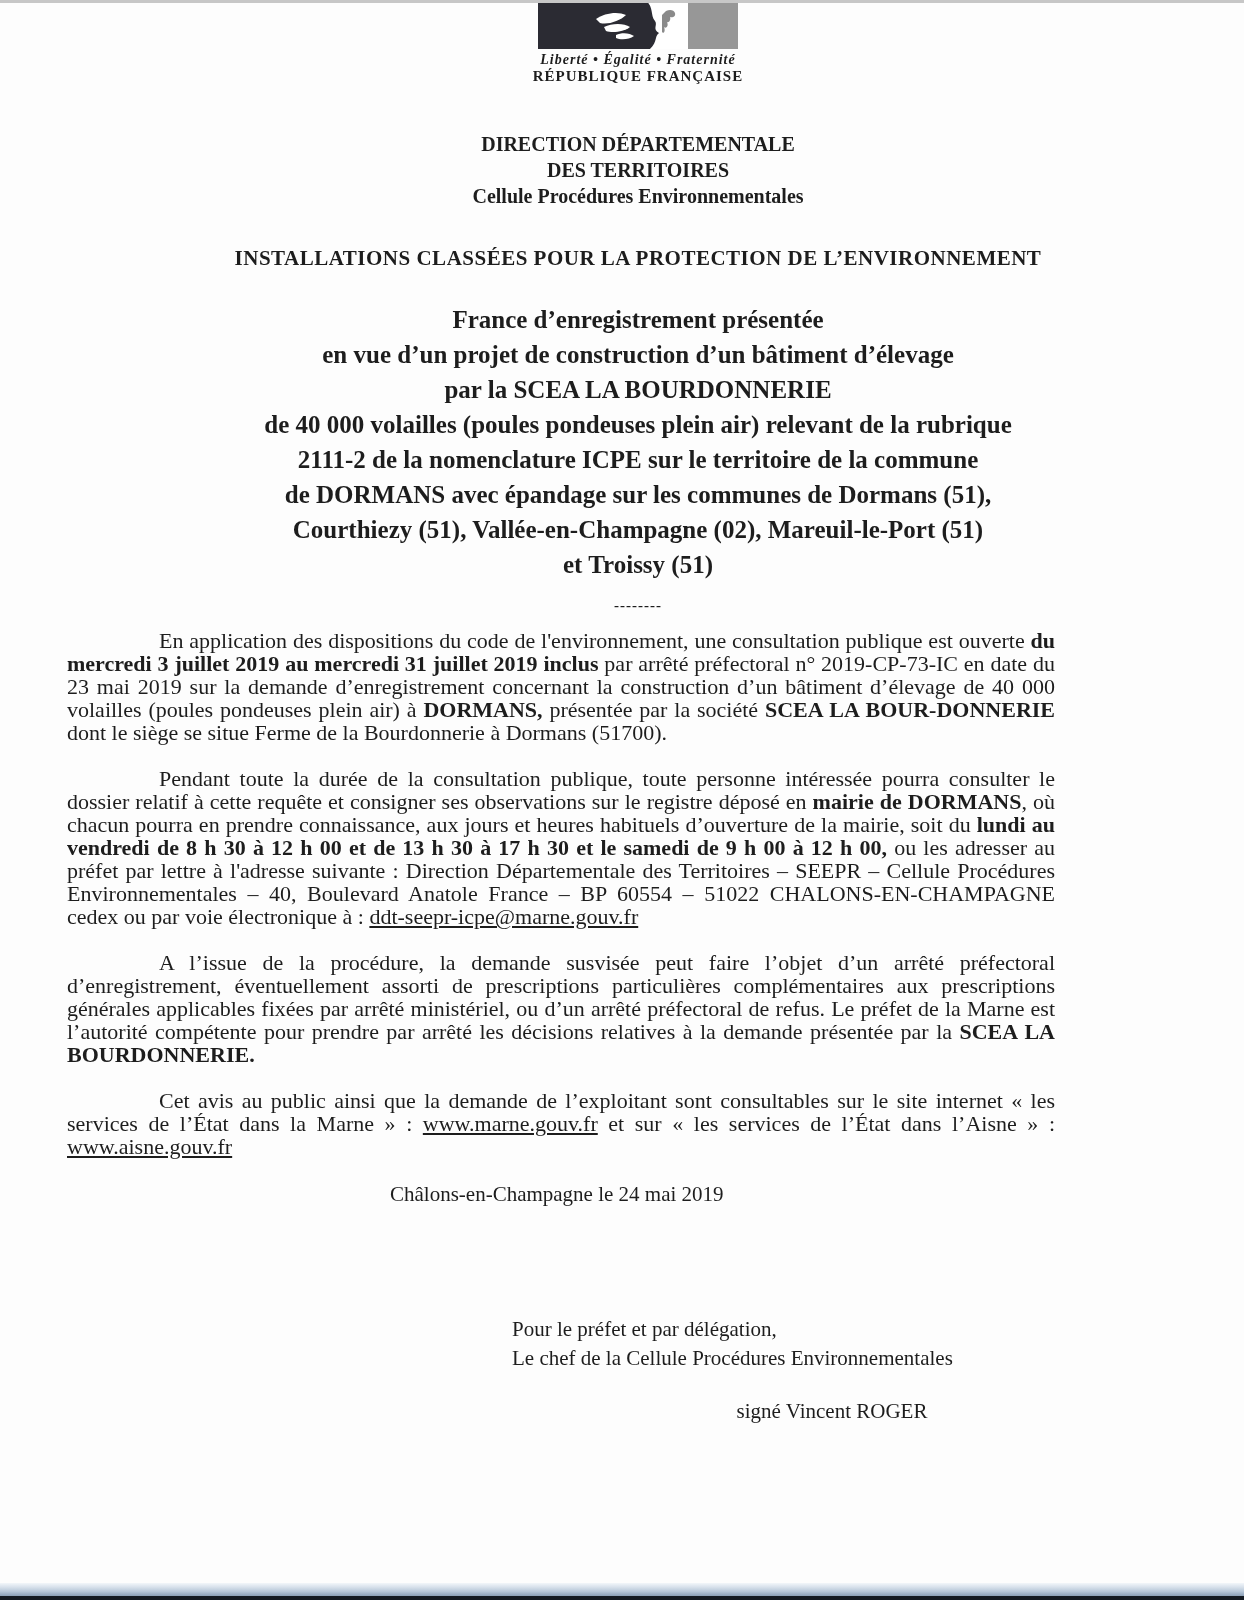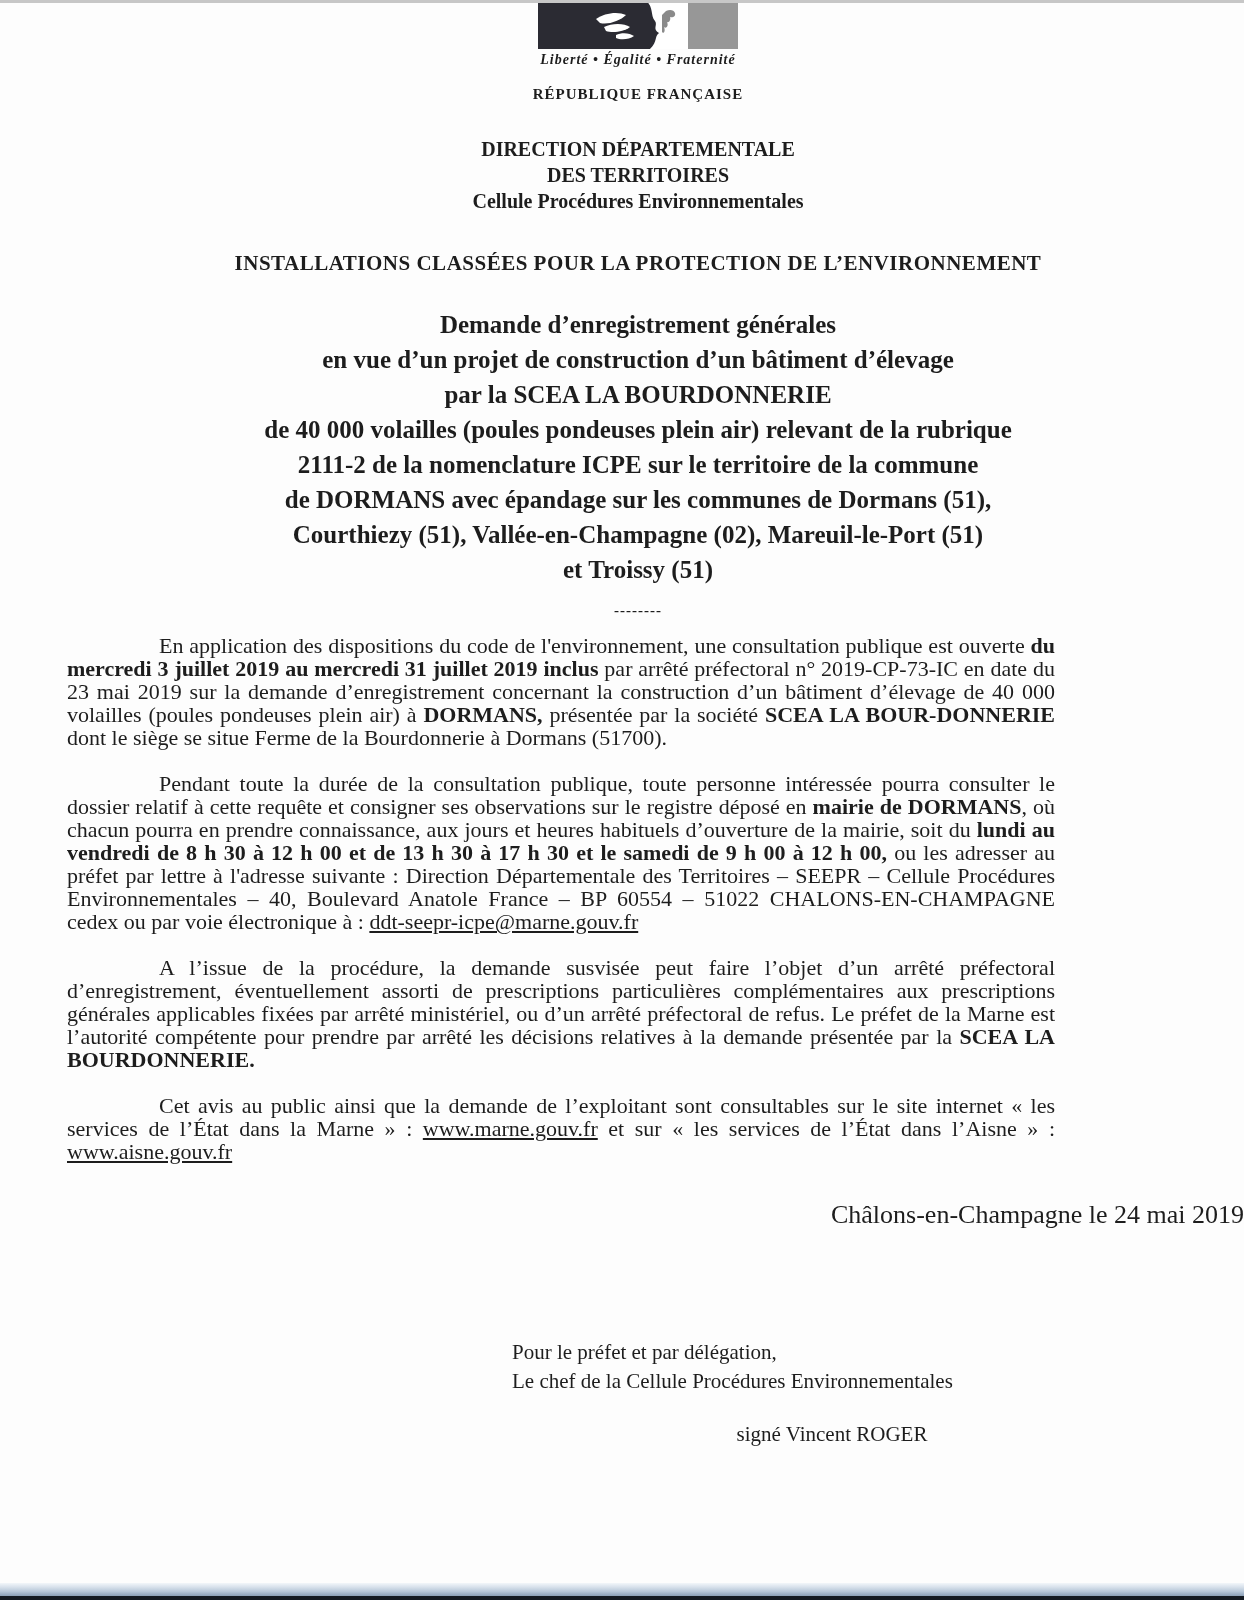--- a/index.html
+++ b/index.html
@@ -15,45 +15,45 @@
     position:absolute; top:0; left:0; right:0; height:3px;
     background:#c7c7c7;
   }
   .centered { text-align:center; }
   .header-stack { padding-top:1px; padding-left:32px; }
 
   .logo-wrap { display:flex; justify-content:center; }
   .logo-wrap svg { display:block; }
 
   .motto { font-size:14px; font-weight:bold; font-style:italic; letter-spacing:1px; margin-top:3px; }
-  .republique { font-size:15px; font-weight:bold; letter-spacing:1px; margin-top:18px; }
+  .republique { font-size:15px; font-weight:bold; letter-spacing:1px; margin-top:0; }
   .prefet { font-size:22px; font-weight:bold; letter-spacing:1.5px; margin-top:7px; }
 
-  .direction-block { margin-top:33px; font-weight:bold; font-size:20px; line-height:26px; }
+  .direction-block { margin-top:46px; font-weight:bold; font-size:20px; line-height:26px; }
   .icpe-heading { margin-top:37px; font-weight:bold; font-size:21px; letter-spacing:0.5px; }
 
   .main-title { margin-top:31px; font-weight:bold; font-size:38px; letter-spacing:1px; }
 
   .subtitle-block { margin-top:31px; font-weight:bold; font-size:25px; line-height:35px; }
 
   .separator { margin-top:15px; font-weight:bold; font-size:15px; letter-spacing:1px; }
 
   .body-para {
     margin:0 0 23px 67px;
     width:988px;
     font-size:22px;
     line-height:23px;
     text-align:justify;
     text-indent:92px;
   }
   .body-para:first-of-type { margin-top:15px; }
   .bold { font-weight:bold; }
   .underline { text-decoration:underline; }
 
-  .date-line { margin:37px 0 0 390px; font-size:26px;text-align:right; }
+  .date-line { margin:24px 0 0 390px; font-size:21px; }
 
   .signature-block {
     margin-top:108px; margin-left:512px;
     width:640px; text-align:left;
     font-size:21px; line-height:29px;
   }
   .signed-line {
     margin-top:26px; margin-left:512px;
     width:640px; text-align:center;
     font-size:21px;
@@ -90,21 +90,21 @@
     <div class="direction-block centered">
       <div>DIRECTION DÉPARTEMENTALE</div>
       <div>DES TERRITOIRES</div>
       <div>Cellule Procédures Environnementales</div>
     </div>
 
     <div class="centered icpe-heading">INSTALLATIONS CLASSÉES POUR LA PROTECTION DE L’ENVIRONNEMENT</div>
 
 
     <div class="subtitle-block centered">
-      <div>Demande d’enregistrement générales</div>
+      <div>France d’enregistrement présentée</div>
       <div>en vue d’un projet de construction d’un bâtiment d’élevage</div>
       <div>par la SCEA LA BOURDONNERIE</div>
       <div>de 40 000 volailles (poules pondeuses plein air) relevant de la rubrique</div>
       <div>2111-2 de la nomenclature ICPE sur le territoire de la commune</div>
       <div>de DORMANS avec épandage sur les communes de Dormans (51),</div>
       <div>Courthiezy (51), Vallée-en-Champagne (02), Mareuil-le-Port (51)</div>
       <div>et Troissy (51)</div>
     </div>
 
     <div class="centered separator">--------</div>

